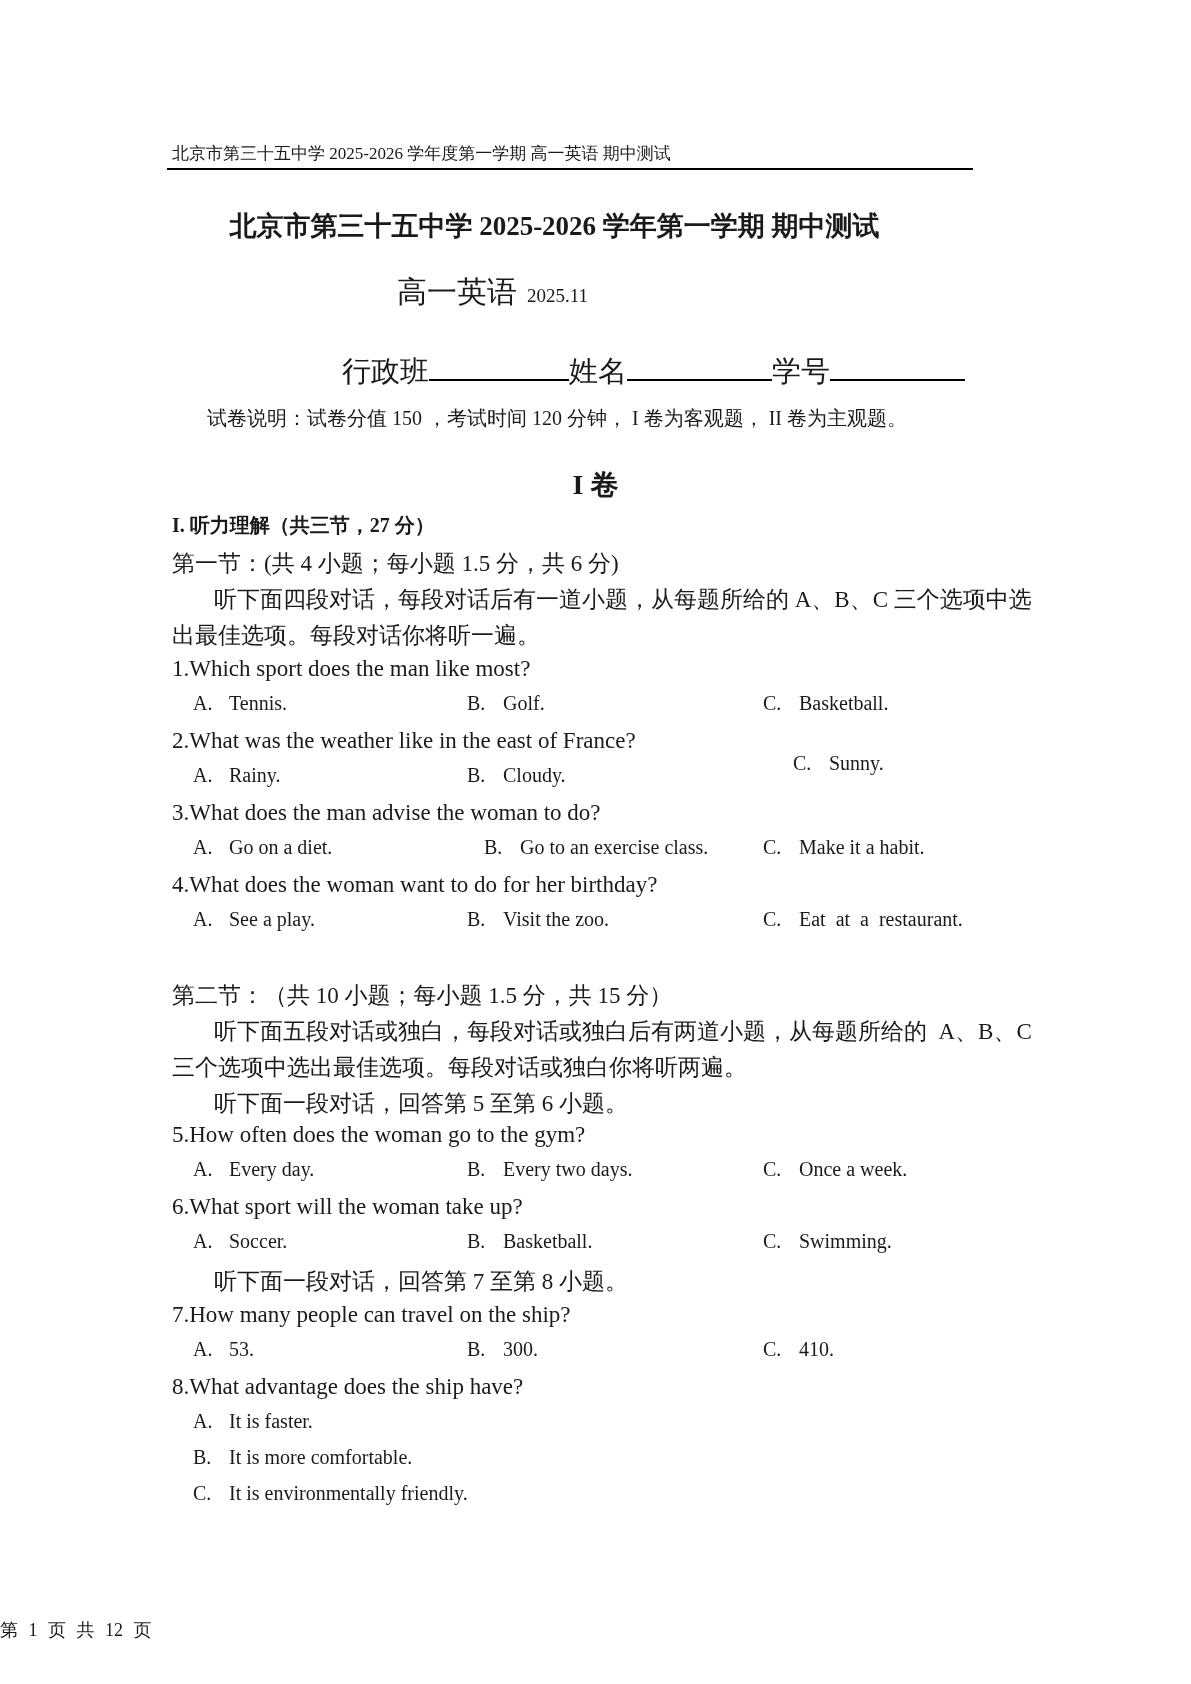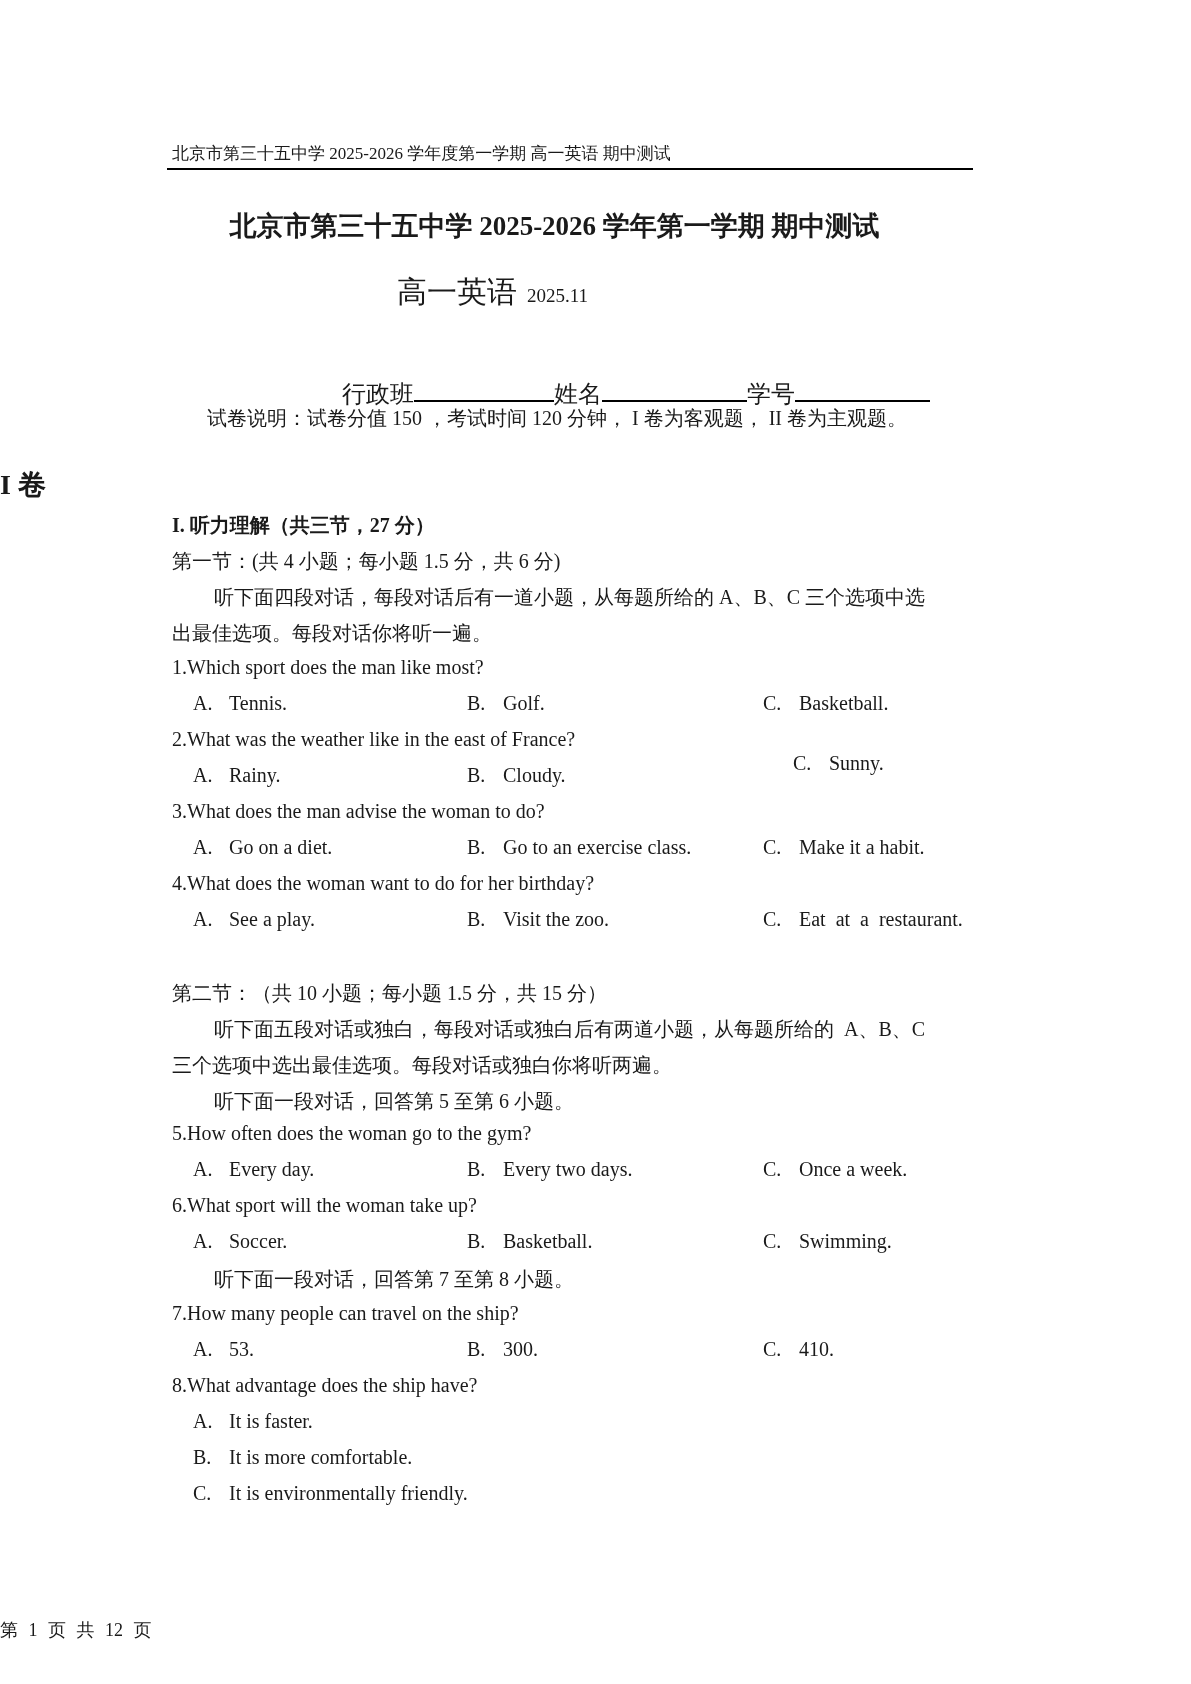--- a/index.html
+++ b/index.html
@@ -6,26 +6,26 @@
   body {
     width: 1191px; height: 1684px; position: relative; overflow: hidden;
     font-family: "Liberation Serif", "DejaVu Serif", serif; color: #1a1a1a;
   }
   .abs { position: absolute; white-space: nowrap; }
   .running-header { left: 172px; top: 142px; font-size: 17px; }
   .header-rule { position: absolute; left: 167px; top: 168px; width: 806px; height: 0; border-top: 2px solid #000; }
   .title { left: 0; width: 1109px; text-align: center; top: 208px; font-size: 27px; font-weight: bold; }
   .subtitle { left: 0; width: 985px; text-align: center; top: 272px; font-size: 30px; }
   .subtitle .date { font-size: 19px; margin-left: 10px; }
-  .fields { left: 342px; top: 378px; font-size: 24px; }
+  .fields { left: 342px; top: 352px; font-size: 29px; }
   .fields .blank { display: inline-block; border-bottom: 2px solid #000; height: 22px; vertical-align: baseline; }
   .instructions { left: 207px; top: 405px; font-size: 20px; }
-  .vol-title { left: 0; width: 1191px; top: 466px; font-size: 28px; font-weight: bold; }
+  .vol-title { left: 0; width: 1191px; text-align: center; top: 466px; font-size: 28px; font-weight: bold; }
   .part-title { left: 172px; top: 512px; font-size: 20px; font-weight: bold; }
-  .body-text { font-size: 20px; }
+  .body-text { font-size: 23px; }
   .opt { font-size: 20px; }
   .opt .letter { display: inline-block; width: 36px; }
   .footer { left: 0; width: 1191px; text-align: left; top: 1618px; font-size: 18px; word-spacing: 6px; }
 </style>
 </head>
 <body>
 
 <div class="abs running-header">北京市第三十五中学 2025-2026 学年度第一学期  高一英语  期中测试</div>
 <div class="header-rule"></div>
 
@@ -53,21 +53,21 @@
 <div class="abs opt" style="left:467px; top:692px;"><span class="letter">B.</span><span>Golf.</span></div>
 <div class="abs opt" style="left:763px; top:692px;"><span class="letter">C.</span><span>Basketball.</span></div>
 
 <div class="abs body-text" style="left:172px; top:728px;">2.What was the weather like in the east of France?</div>
 <div class="abs opt" style="left:193px; top:764px;"><span class="letter">A.</span><span>Rainy.</span></div>
 <div class="abs opt" style="left:467px; top:764px;"><span class="letter">B.</span><span>Cloudy.</span></div>
 <div class="abs opt" style="left:763px; top:752px;margin-left:30px;"><span class="letter">C.</span><span>Sunny.</span></div>
 
 <div class="abs body-text" style="left:172px; top:800px;">3.What does the man advise the woman to do?</div>
 <div class="abs opt" style="left:193px; top:836px;"><span class="letter">A.</span><span>Go on a diet.</span></div>
-<div class="abs opt" style="left:467px; top:836px;"><span class="letter">B.</span><span>Go to an exercise class.</span></div>
+<div class="abs opt" style="left:484px; top:836px;"><span class="letter">B.</span><span>Go to an exercise class.</span></div>
 <div class="abs opt" style="left:763px; top:836px;"><span class="letter">C.</span><span>Make it a habit.</span></div>
 
 <div class="abs body-text" style="left:172px; top:872px;">4.What does the woman want to do for her birthday?</div>
 <div class="abs opt" style="left:193px; top:908px;"><span class="letter">A.</span><span>See a play.</span></div>
 <div class="abs opt" style="left:467px; top:908px;"><span class="letter">B.</span><span>Visit the zoo.</span></div>
 <div class="abs opt" style="left:763px; top:908px; white-space:pre;"><span class="letter">C.</span><span style="white-space:pre">Eat  at  a  restaurant.</span></div>
 
 <div class="abs body-text" style="left:172px; top:980px;">第二节：（共 10 小题；每小题 1.5 分，共 15 分）</div>
 <div class="abs body-text" style="left:214px; top:1016px; white-space:pre;">听下面五段对话或独白，每段对话或独白后有两道小题，从每题所给的  A、B、C</div>
 <div class="abs body-text" style="left:172px; top:1052px;">三个选项中选出最佳选项。每段对话或独白你将听两遍。</div>

